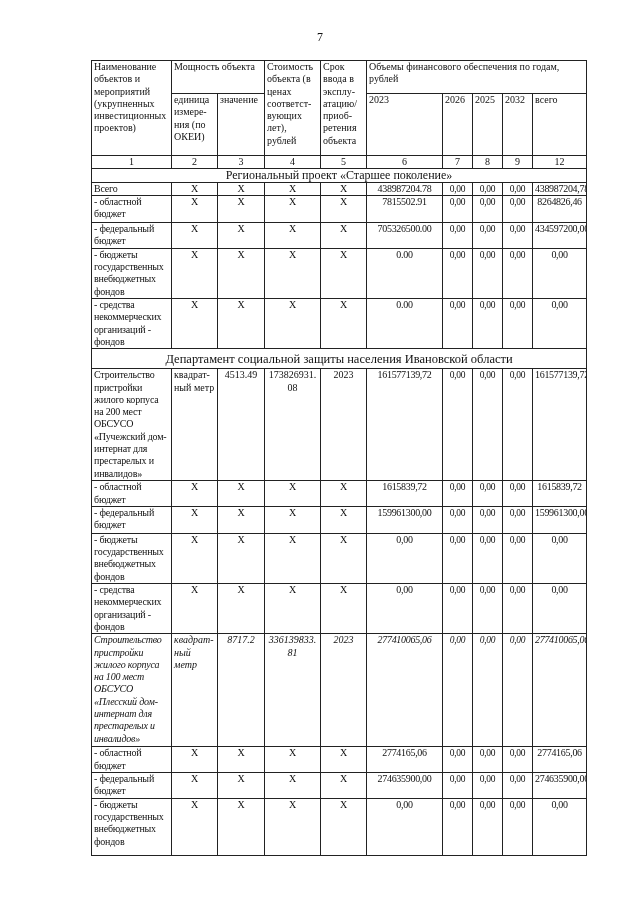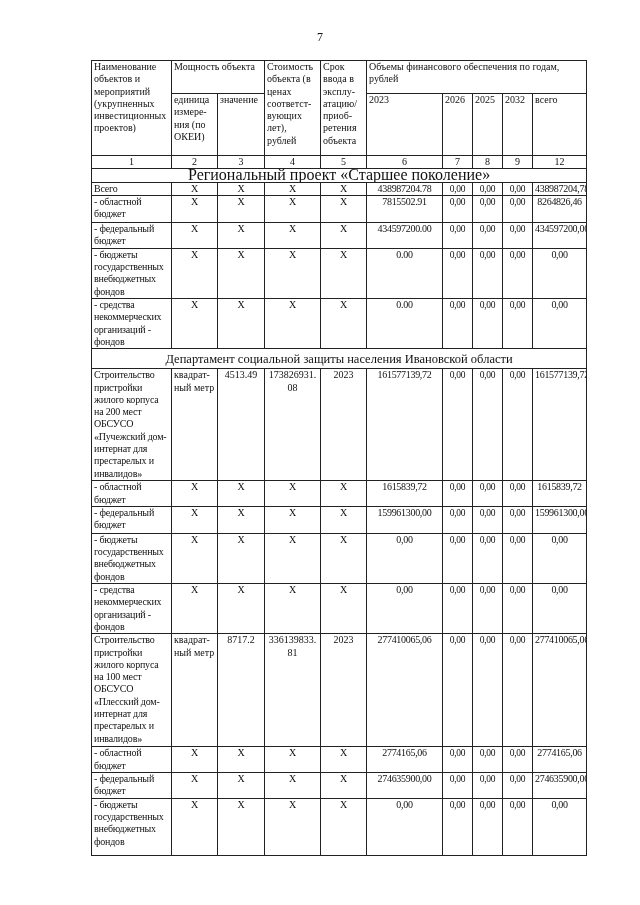--- a/index.html
+++ b/index.html
@@ -17,21 +17,21 @@
       font-size: 10px; line-height: 12.3px;
     }
     table.fin td {
       border: 1px solid #222; padding: 0 2px; vertical-align: top;
       overflow: hidden; word-wrap: break-word;
     }
     .c { text-align: center; }
     .l { text-align: left; }
     .hdr td { text-align: left; }
     .idx td { text-align: center; border-top: 2px solid #222; height: 11px; }
-    .section td { text-align: center; font-size: 16px; }
+    .section td { text-align: center; font-size: 12px; }
     .section.dept td { font-size: 12.5px; height: 19px; vertical-align: middle; margin-top: 40px; }
     td.name { letter-spacing: -0.2px; }
     td.num { text-align: center; white-space: nowrap; letter-spacing: -0.3px; }
     td.small { font-size: 9.5px; }
   </style>
 </head>
 <body>
 
 <div class="page-number">7</div>
 
@@ -107,21 +107,21 @@
         <td class="num small">0,00</td>
         <td class="num small">0,00</td>
         <td class="num">8264826,46</td>
       </tr>
       <tr style="height: 26px;">
         <td class="l name">- федеральный бюджет</td>
         <td class="c">X</td>
         <td class="c">X</td>
         <td class="c">X</td>
         <td class="c">X</td>
-        <td class="num">434597200.00</td>
+        <td class="num">705326500.00</td>
         <td class="num small">0,00</td>
         <td class="num small">0,00</td>
         <td class="num small">0,00</td>
         <td class="num">434597200,00</td>
       </tr>
       <tr style="height: 49px;">
         <td class="l name">- бюджеты государственных внебюджетных фондов</td>
         <td class="c">X</td>
         <td class="c">X</td>
         <td class="c">X</td>
@@ -205,21 +205,21 @@
         <td class="c">X</td>
         <td class="c">X</td>
         <td class="c">X</td>
         <td class="c">X</td>
         <td class="num">0,00</td>
         <td class="num small">0,00</td>
         <td class="num small">0,00</td>
         <td class="num small">0,00</td>
         <td class="num">0,00</td>
       </tr>
-      <tr style="height: 113px;">
+      <tr style="height: 113px; font-style: italic;">
         <td class="l name">Строительство пристройки жилого корпуса на 100 мест ОБСУСО «Плесский дом-интернат для престарелых и инвалидов»</td>
         <td class="l">квадрат-ный метр</td>
         <td class="c">8717.2</td>
         <td class="c">336139833. 81</td>
         <td class="c">2023</td>
         <td class="num">277410065,06</td>
         <td class="num small">0,00</td>
         <td class="num small">0,00</td>
         <td class="num small">0,00</td>
         <td class="num">277410065,06</td>

